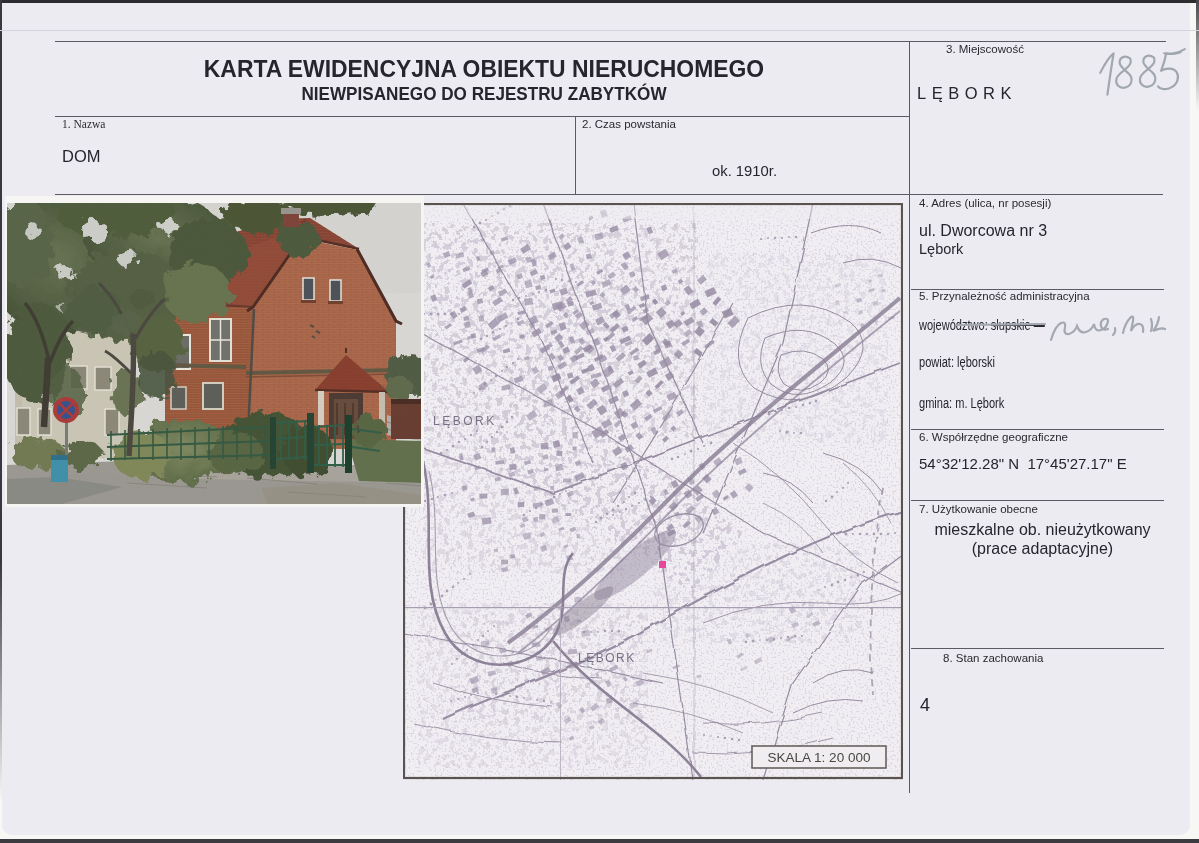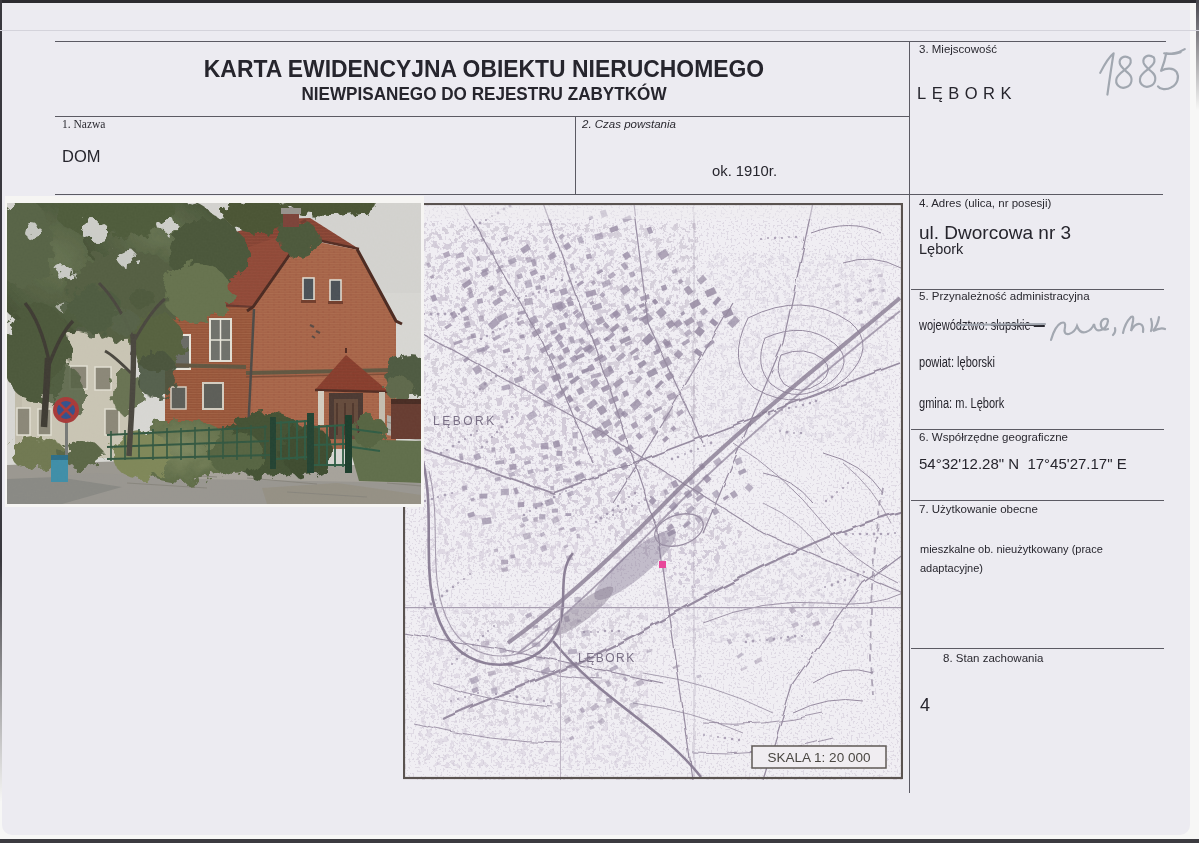--- a/index.html
+++ b/index.html
@@ -37,36 +37,36 @@
   <div class="hl" style="left:911px;top:289px;width:253px;"></div>
   <div class="hl" style="left:911px;top:429px;width:253px;"></div>
   <div class="hl" style="left:911px;top:500px;width:253px;"></div>
   <div class="hl" style="left:911px;top:648px;width:253px;"></div>
 
   <div class="t title" style="left:0;top:55px;width:968px;text-align:center;">KARTA EWIDENCYJNA OBIEKTU NIERUCHOMEGO</div>
   <div class="t subtitle" style="left:0;top:83px;width:968px;text-align:center;">NIEWPISANEGO DO REJESTRU ZABYTKÓW</div>
 
   <div class="t lab" style="left:62px;top:118px;font-family:Liberation Serif, serif;">1. Nazwa</div>
   <div class="t" style="left:62px;top:147px;font-size:17px;transform:scaleX(0.97);transform-origin:0 0;">DOM</div>
-  <div class="t lab" style="left:582px;top:118px;font-style:italic;">2. Czas powstania</div>
+  <div class="t lab" style="left:582px;top:118px;">2. Czas powstania</div>
   <div class="t" style="left:712px;top:144px;font-size:14.8px;margin-top:19px;">ok. 1910r.</div>
 
-  <div class="t lab" style="left:919px;top:43px;">3. Miejscowość</div>
+  <div class="t lab" style="left:946px;top:43px;">3. Miejscowość</div>
   <div class="t" style="left:917px;top:84px;font-size:16.5px;letter-spacing:5.5px;">LĘBORK</div>
   <div class="t lab" style="left:919px;top:197px;">4. Adres (ulica, nr posesji)</div>
-  <div class="t" style="left:919px;top:222px;font-size:19px;">ul. Dworcowa nr 3</div>
+  <div class="t" style="left:919px;top:222px;font-size:16px;">ul. Dworcowa nr 3</div>
   <div class="t" style="left:919px;top:241px;font-size:14.5px;">Lębork</div>
   <div class="t lab" style="left:919px;top:290px;text-align:right;">5. Przynależność administracyjna</div>
   <div class="t" style="left:919px;top:318px;font-size:13.8px;transform:scaleX(0.8);transform-origin:0 0;">województwo: <span style="text-decoration:line-through;">słupskie&nbsp;—</span></div>
   <div class="t" style="left:919px;top:355px;font-size:13.8px;transform:scaleX(0.8);transform-origin:0 0;">powiat: lęborski</div>
   <div class="t" style="left:919px;top:396px;font-size:13.8px;transform:scaleX(0.8);transform-origin:0 0;">gmina: m. Lębork</div>
   <div class="t lab" style="left:919px;top:431px;">6. Współrzędne geograficzne</div>
   <div class="t" style="left:919px;top:455px;font-size:15px;">54°32'12.28" N&nbsp; 17°45'27.17" E</div>
   <div class="t lab" style="left:919px;top:503px;">7. Użytkowanie obecne</div>
-  <div class="t" style="left:920px;top:540px;font-size:11px;white-space:normal;width:245px;line-height:19px;">mieszkalne ob. nieużytkowany (prace adaptacyjne)</div>
+  <div class="t" style="left:920px;top:520px;font-size:16px;white-space:normal;width:245px;line-height:19px;text-align:center;">mieszkalne ob. nieużytkowany (prace adaptacyjne)</div>
   <div class="t lab" style="left:919px;top:652px;margin-left:24px;">8. Stan zachowania</div>
   <div class="t" style="left:920px;top:695px;font-size:18px;">4</div>
 
   <svg style="position:absolute;left:1094px;top:46px;" width="98" height="62" viewBox="0 0 95 60">
     <g fill="none" stroke="#a1a7b0" stroke-width="2.1" stroke-linecap="round" stroke-linejoin="round">
       <path d="M6,26 C10,18 15,10 19,7 C17,19 15,33 13,47"></path>
       <path d="M35,12 C29,8 24,12 25,17 C26,21 31,24 34,27 C38,31 37,38 31,40 C25,42 20,37 22,31 C24,26 30,24 33,20 C36,17 36,14 35,12"></path>
       <path d="M58,11 C52,7 47,11 48,16 C49,20 54,23 57,26 C61,30 60,37 54,39 C48,41 43,36 45,30 C47,25 53,23 56,19 C59,16 59,13 58,11"></path>
       <path d="M84,6 C79,8 74,8 70,7 C69,13 67,19 65,24 C70,21 77,21 80,25 C83,30 81,37 75,40 C70,43 64,42 62,39"></path>
       <path d="M68,7 C74,9 83,6 88,3"></path>

